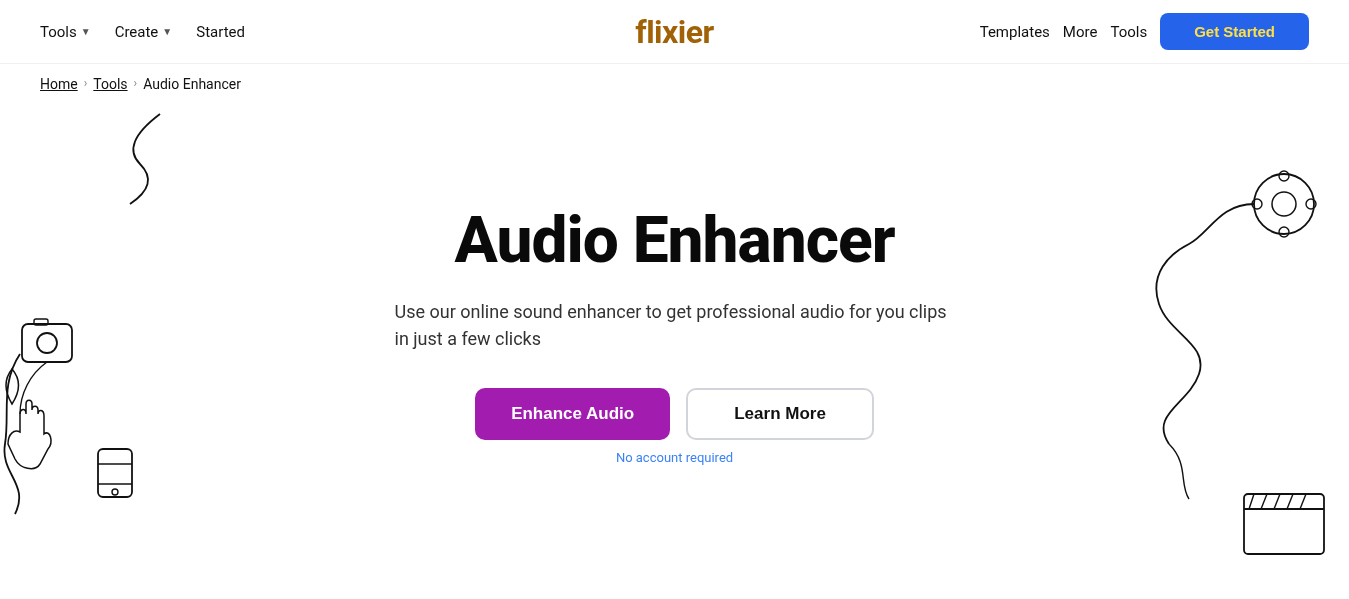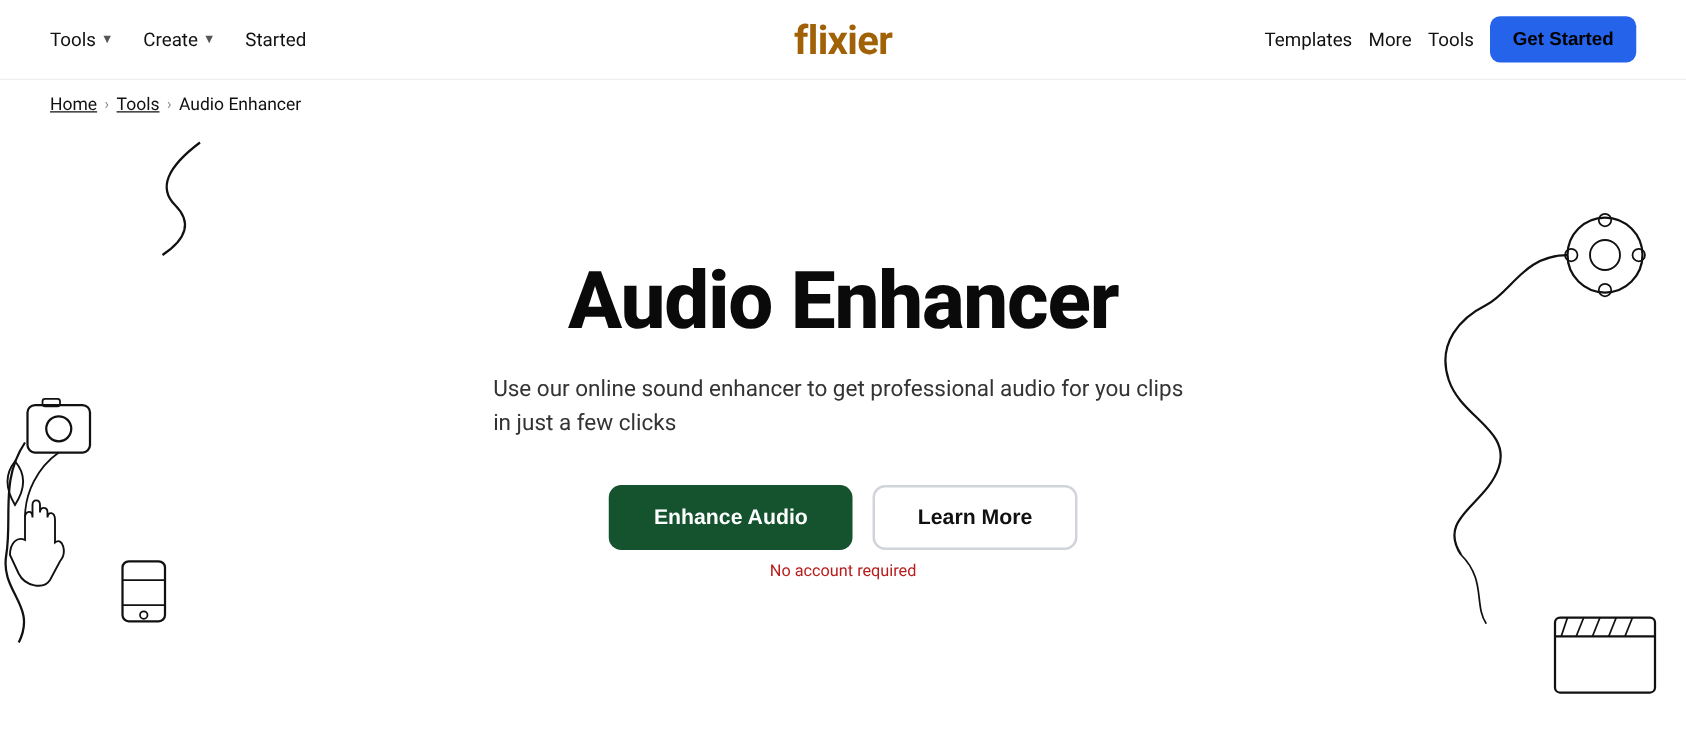--- a/index.html
+++ b/index.html
@@ -31,24 +31,24 @@
       color: #111;
       cursor: pointer;
       display: flex;
       align-items: center;
       gap: 4px;
       text-decoration: none;
     }
     .chevron { font-size: 10px; color: #555; }
     .get-started-btn {
       background: #2563eb;
-      color: #000000;
+      color: #fde047;
       border: none;
       border-radius: 8px;
-      padding: 10px 18px;
+      padding: 10px 34px;
       font-size: 15px;
       font-weight: 600;
       cursor: pointer;
     }
 
     
     .breadcrumb {
       display: flex;
       align-items: flex-start;
       gap: 6px;
@@ -87,42 +87,42 @@
       line-height: 1.5;
       margin-bottom: 36px;
     }
     .hero-buttons {
       display: flex;
       gap: 16px;
       align-items: center;
       margin-bottom: 10px;
     }
     .enhance-btn {
-      background: #14532d;
+      background: #a21caf;
       color: #fff;
       border: none;
       border-radius: 10px;
       padding: 16px 36px;
       font-size: 17px;
       font-weight: 700;
       cursor: pointer;
     }
     .learn-btn {
       background: #fff;
       color: #111;
       border: 2px solid #d1d5db;
       border-radius: 10px;
-      padding: 14px 34px;
+      padding: 14px 46px;
       font-size: 17px;
       font-weight: 600;
       cursor: pointer;
     }
     .no-account {
       font-size: 13px;
-      color: #b91c1c;
+      color: #3b82f6;
     }
 
     
     .deco-left {
       position: absolute;
       left: 0;
       top: 0;
       width: 220px;
       height: 100%;
       pointer-events: none;

